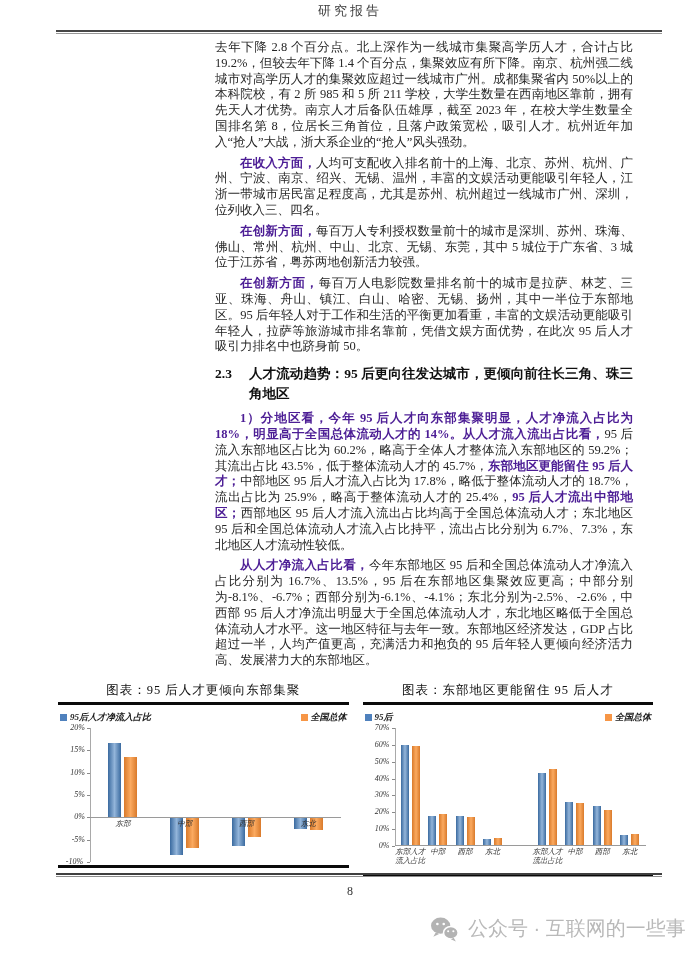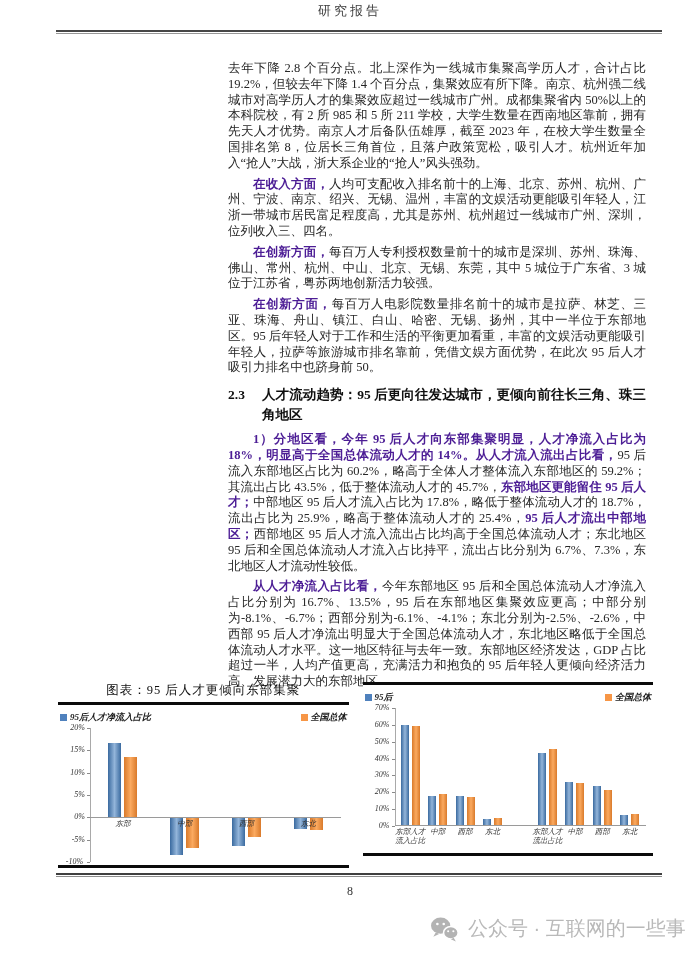--- a/index.html
+++ b/index.html
@@ -4,22 +4,22 @@
 <style>
   html,body{margin:0;padding:0;background:#e8e8e8;}
   .page{position:relative;width:700px;height:958px;background:#ffffff;margin:0 auto;
         font-family:"Liberation Serif","DejaVu Serif",serif;color:#262626;overflow:hidden;}
   
   .header-title{position:absolute;top:2px;left:0;right:0;text-align:center;
         font-size:13px;letter-spacing:3px;color:#3d3d3d;}
   .header-rule{position:absolute;top:30px;left:56px;right:38px;height:1px;
         border-top:2px solid #474747;border-bottom:1px solid #979797;}
   
-  .text-column{position:absolute;left:228px;top:40px;width:418px;
-        font-size:12.5px;line-height:15.8px;text-align:justify;margin-top:21px;}
+  .text-column{position:absolute;left:215px;top:40px;width:418px;
+        font-size:12.5px;line-height:15.8px;text-align:justify;}
   .para{margin:0 0 5px 0;}
   .para.indent{text-indent:2em;}
   .b{font-weight:bold;color:#4c1d95;}
   .heading{display:flex;font-weight:bold;font-size:13.5px;line-height:20px;margin:9px 0 7px 0;color:#0f0f0f;}
   .h-num{flex:0 0 34px;}
   .h-text{flex:1;}
   
   .charts-row{position:absolute;left:58px;top:682px;width:595px;display:flex;gap:14px;}
   .chart{flex:1;min-width:0;}
   .chart-title{text-align:center;font-size:12.5px;margin-bottom:3px;color:#101010;letter-spacing:1px;white-space:nowrap;}
@@ -107,20 +107,21 @@
             <div class="bar" style="left: 167.875px; width: 13px; top: 90.3333px; height: 27.2467px; background: linear-gradient(90deg, rgb(58, 106, 159), rgb(147, 181, 218) 50%, rgb(58, 106, 159));"></div>
             <div class="bar" style="left: 183.875px; width: 13px; top: 90.3333px; height: 18.3133px; background: linear-gradient(90deg, rgb(217, 122, 43), rgb(251, 170, 96) 50%, rgb(217, 122, 43));"></div>
             <div class="catlabel" style="left: 145.5px; width: 73.75px; top: 92.3333px;">西部</div>
             <div class="bar" style="left: 229.625px; width: 13px; top: 90.3333px; height: 11.1667px; background: linear-gradient(90deg, rgb(58, 106, 159), rgb(147, 181, 218) 50%, rgb(58, 106, 159));"></div>
             <div class="bar" style="left: 245.625px; width: 13px; top: 90.3333px; height: 11.6133px; background: linear-gradient(90deg, rgb(217, 122, 43), rgb(251, 170, 96) 50%, rgb(217, 122, 43));"></div>
             <div class="catlabel" style="left: 207.25px; width: 73.75px; top: 92.3333px;">东北</div>
           </div>
       </div>
     </div>
     <div class="chart chart-2">
+      <div class="chart-title">图表：东部地区更能留住 95 后人才</div>
       <div class="chart-box">
         <div class="legend">
             <span class="legend-item">
               <span class="swatch" style="background: rgb(79, 129, 189);"></span>
               <span>95后</span>
             </span>
             <span class="legend-item">
               <span class="swatch" style="background: rgb(247, 150, 70);"></span>
               <span>全国总体</span>
             </span>

